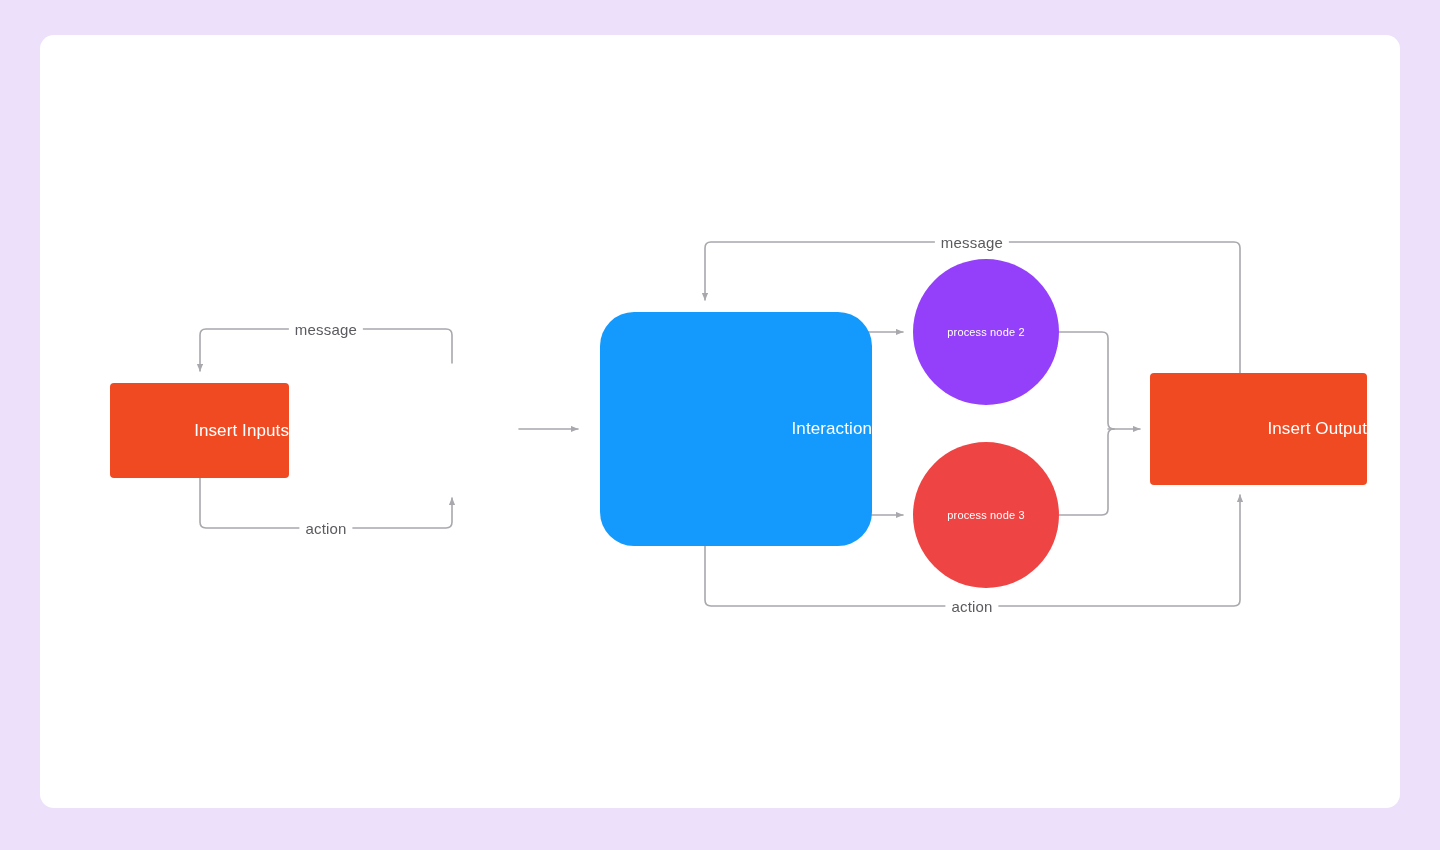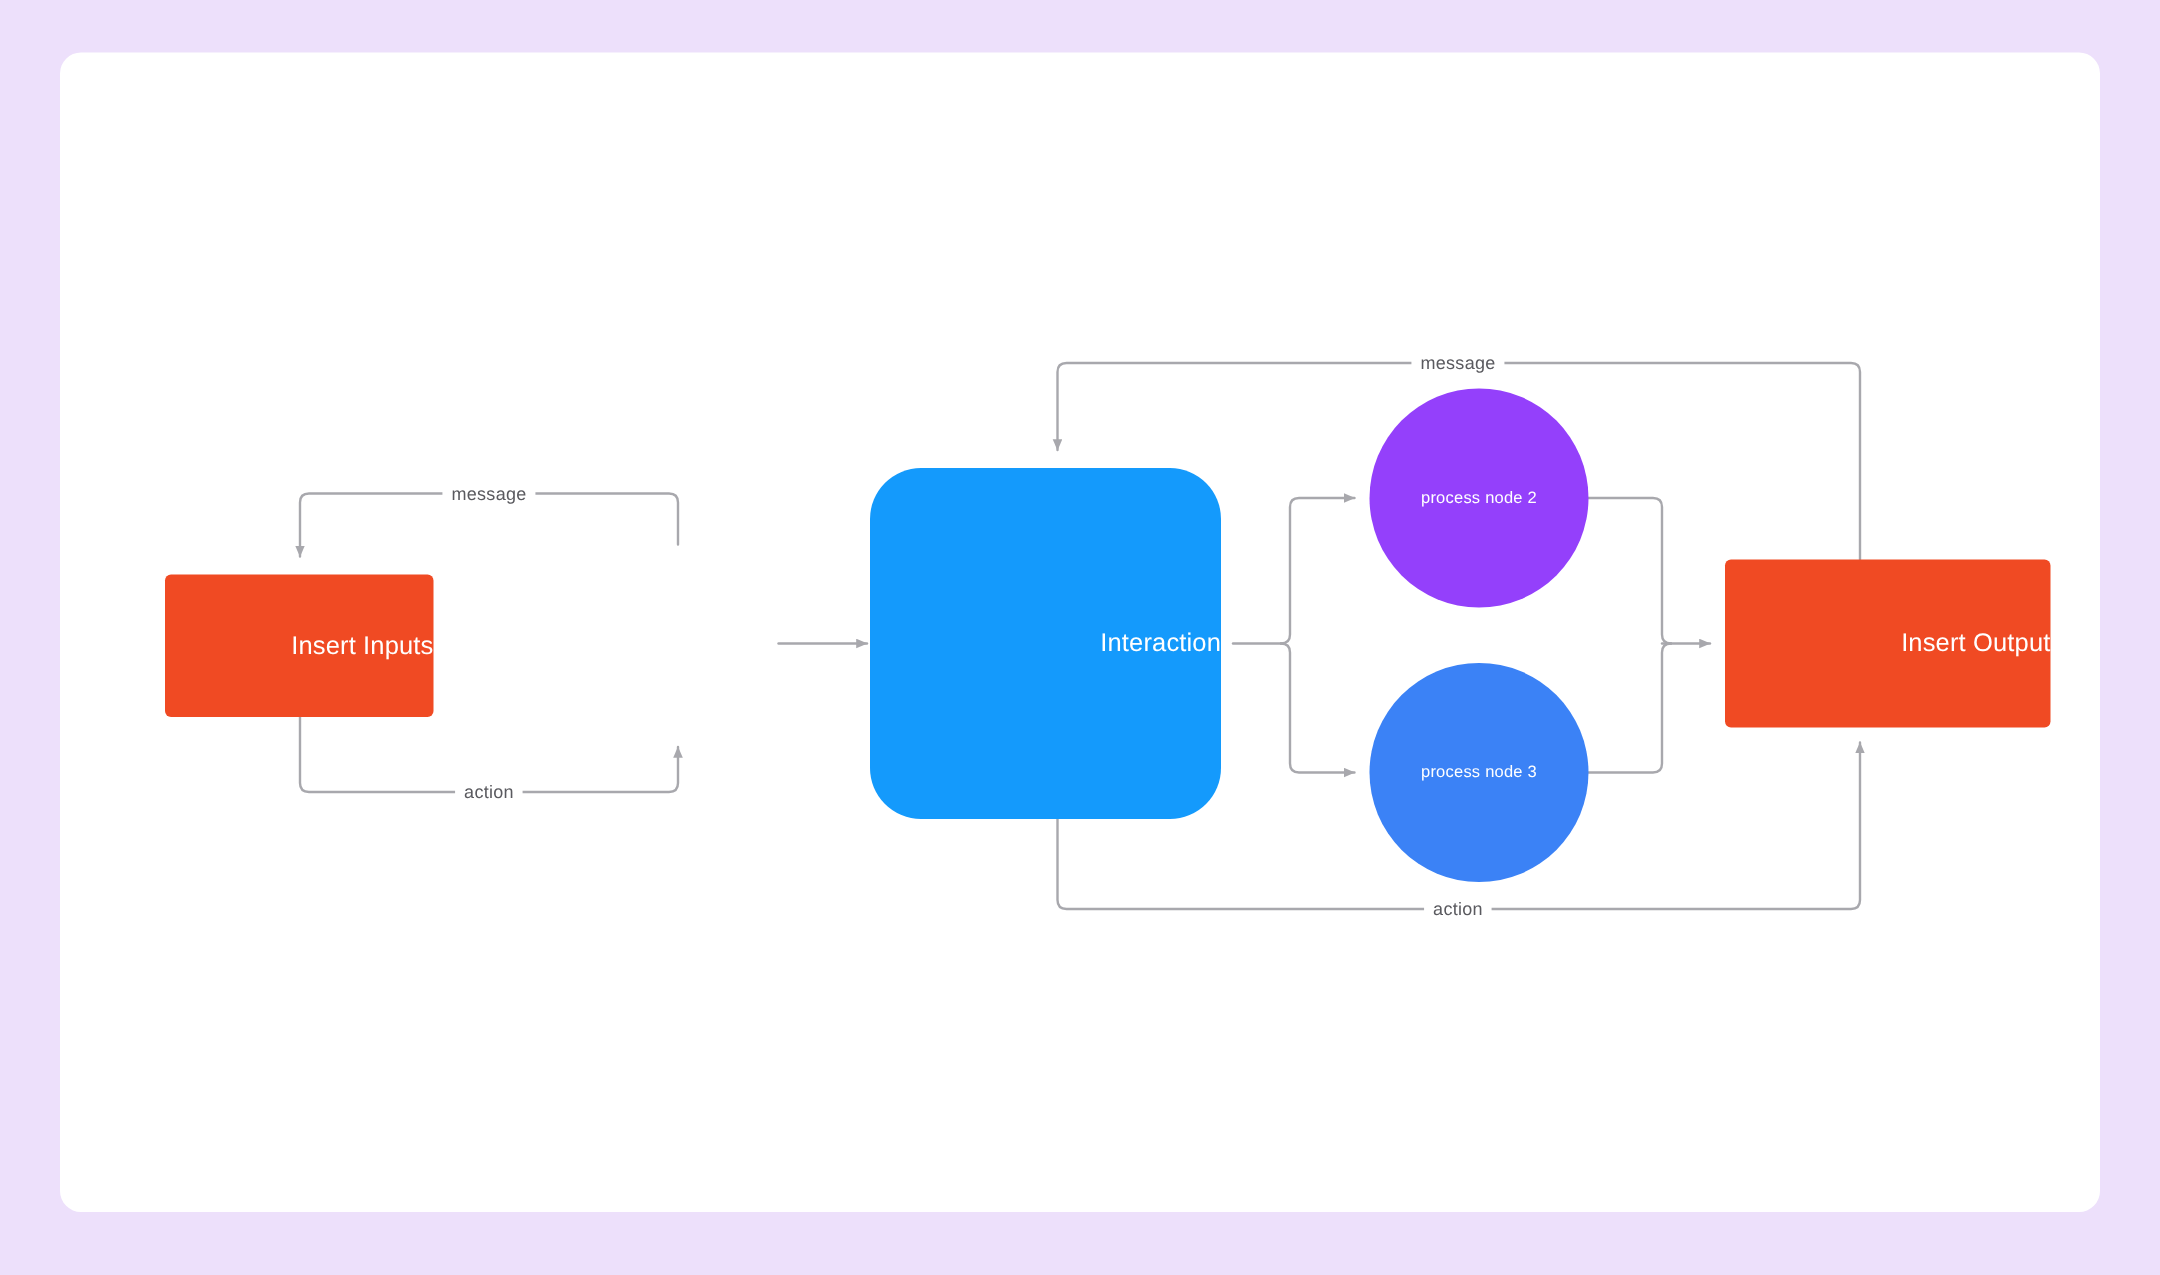--- a/index.html
+++ b/index.html
@@ -60,32 +60,32 @@
     font-size: 17px;
     letter-spacing: 0.1px;
     justify-content: flex-end;
   }
   .label-sm {
     font-size: 11px;
     letter-spacing: 0.15px;
   }
   .edge-label {
     position: absolute;
-    font-size: 12px;
+    font-size: 15px;
     color: #5a5a5f;
     background: #ffffff;
     padding: 0 6px;
     white-space: nowrap;
     transform: translate(-50%, -50%);
     letter-spacing: 0.2px;
   }
   
   #node-insert-inputs { left: 110px; top: 383px; width: 179px; height: 95px; }
   #node-process-1    { left: 386px; top: 363px; width: 133px; height: 133px; }
-  #node-interaction  { left: 580px; top: 312px; width: 234px; height: 234px; }
+  #node-interaction  { left: 600px; top: 312px; width: 272px; height: 234px; }
   #node-process-2    { left: 913px; top: 259px; width: 146px; height: 146px; }
   #node-process-3    { left: 913px; top: 442px; width: 146px; height: 146px; }
   #node-insert-output{ left: 1150px; top: 373px; width: 217px; height: 112px; }
 </style>
 </head>
 <body>
 
 <div id="canvas-card"></div>
 
 <div id="diagram-layer">
@@ -129,21 +129,21 @@
 
 
   <div class="node node-rounded-big label-lg" id="node-interaction" style="background:#149afc;">
     <span>Interaction</span>
   </div>
 
   <div class="node node-circle label-sm" id="node-process-2" style="background:#9440fb;">
     <span>process node 2</span>
   </div>
 
-  <div class="node node-circle label-sm" id="node-process-3" style="background:#3b82f6;justify-content:center;">
+  <div class="node node-circle label-sm" id="node-process-3" style="background:#ef4444;justify-content:center;">
     <span>process node 3</span>
   </div>
 
   <div class="node node-rect label-lg" id="node-insert-output" style="background:#f04a23;">
     <span>Insert Output</span>
   </div>
 
 </div>
 
 </body></html>

